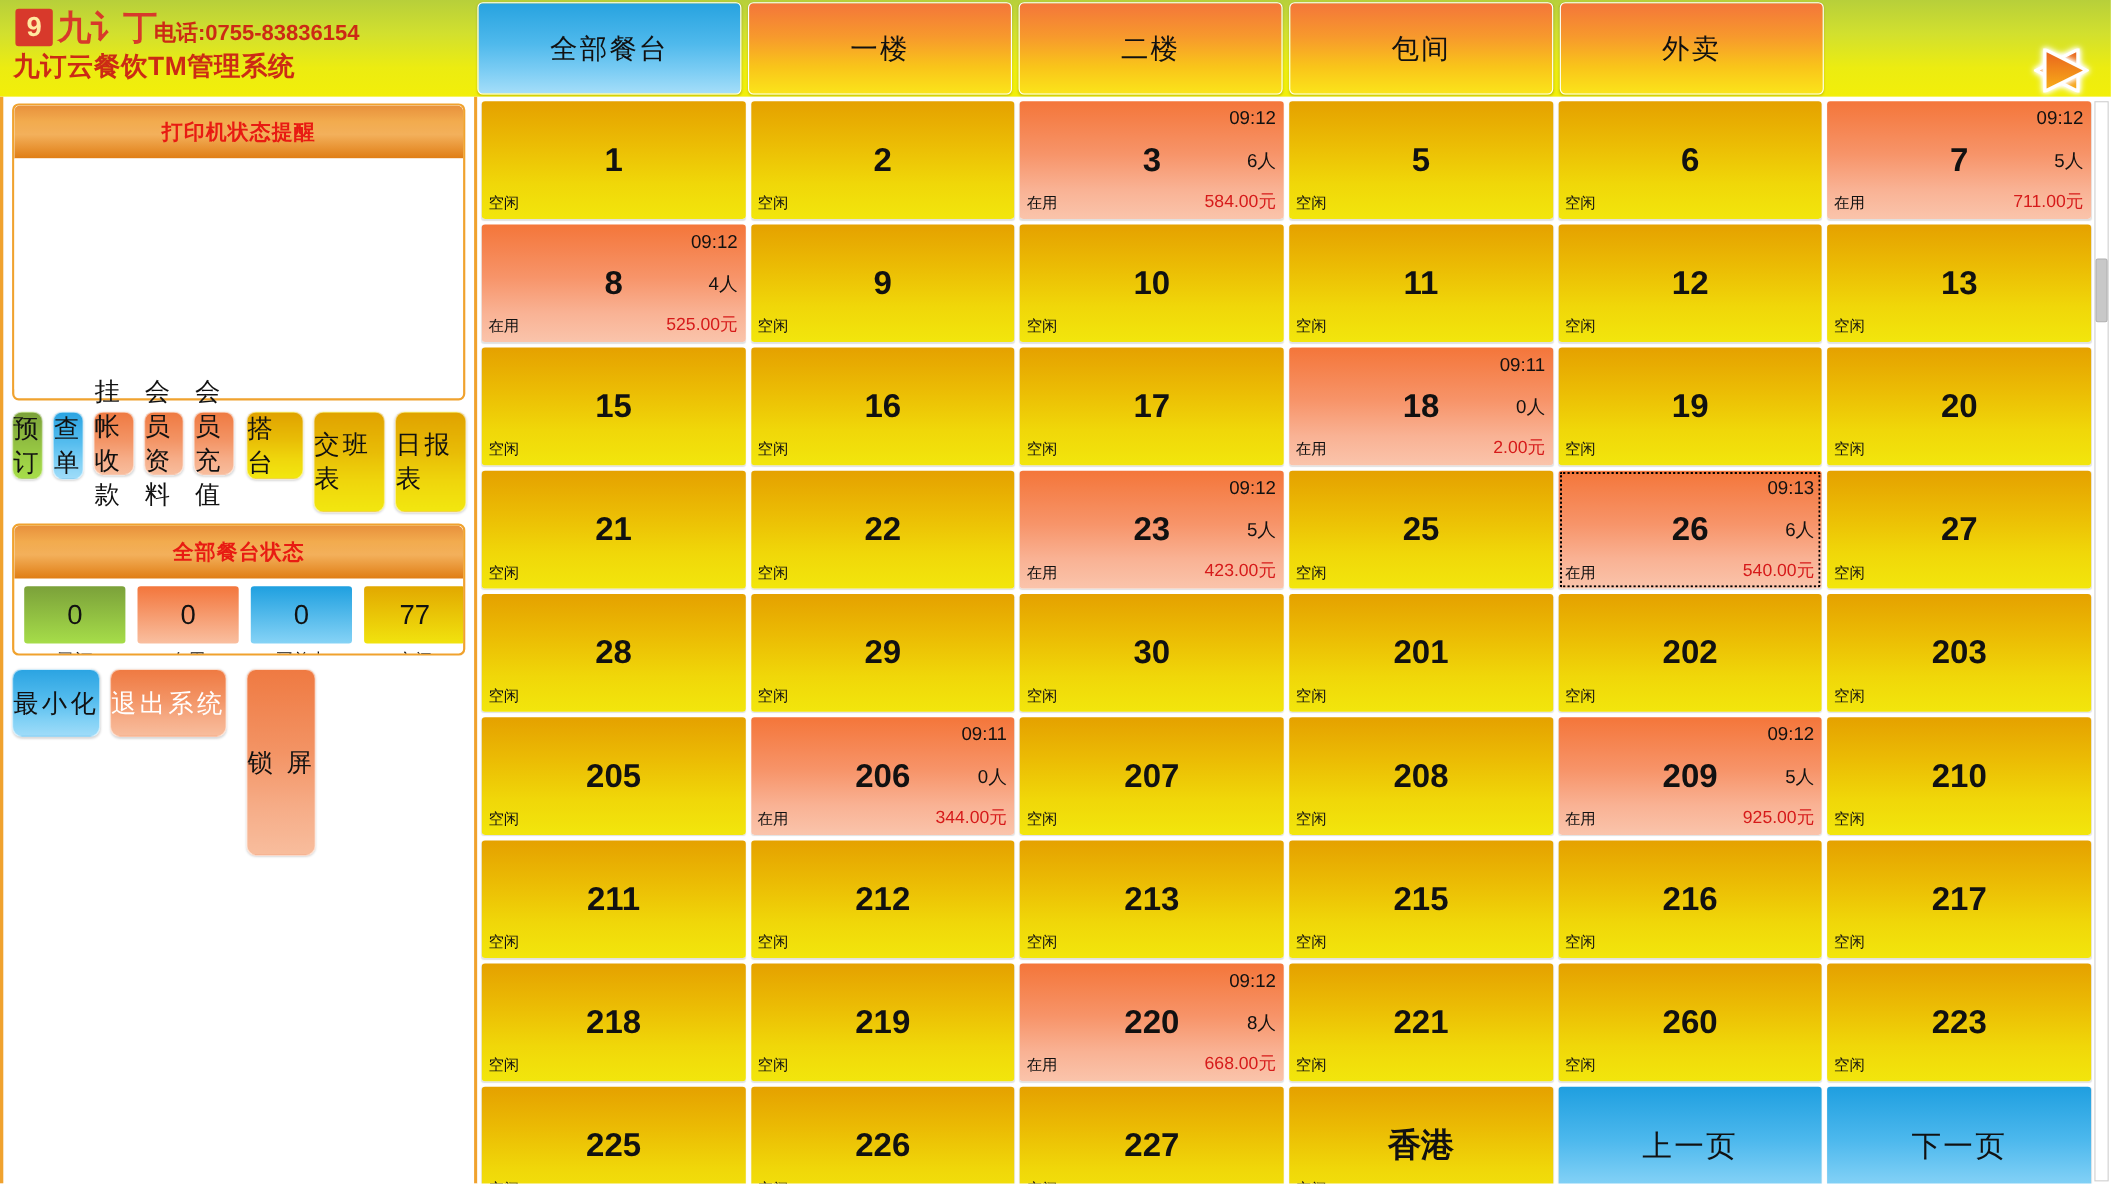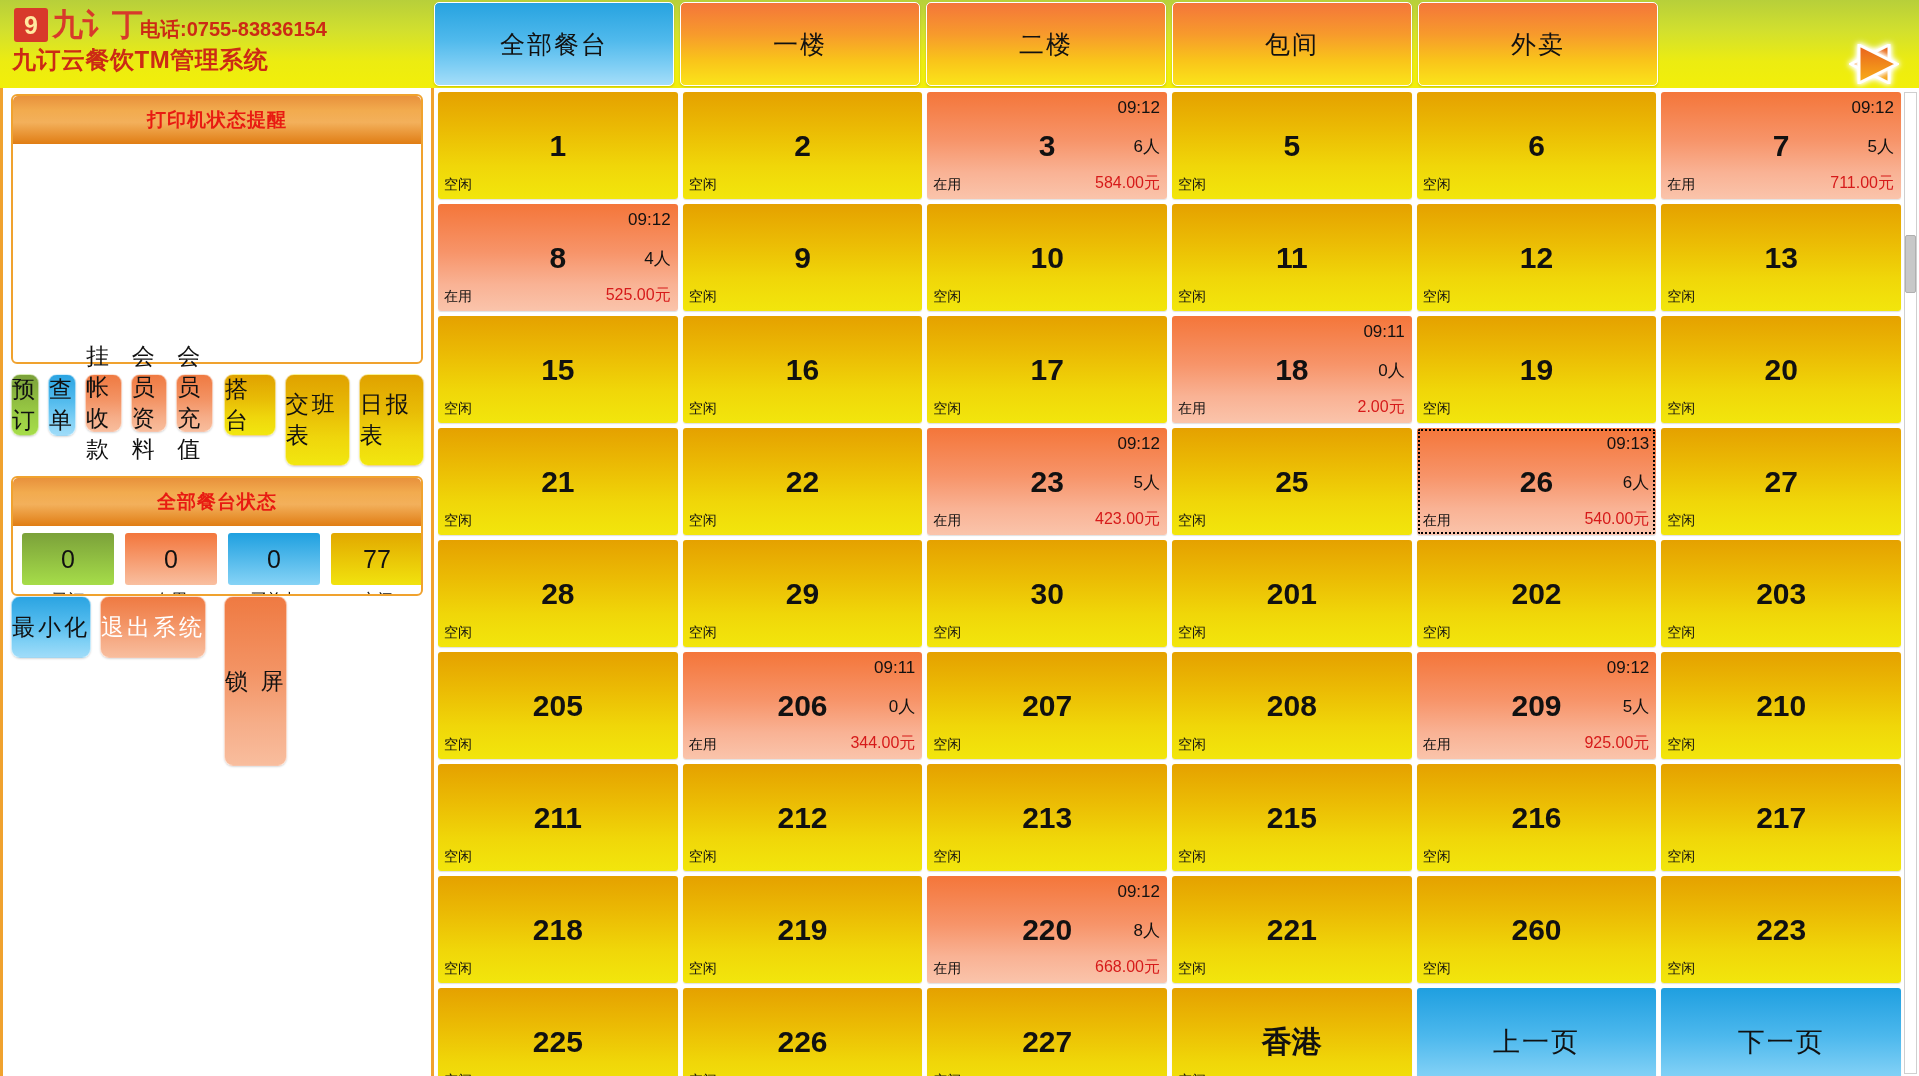--- a/index.html
+++ b/index.html
@@ -91,21 +91,21 @@
     height:52px; border-radius:3px;
     display:flex; align-items:center; justify-content:center;
     font-size:25px; color:#111;
   }
   .stat-box.green  { background:linear-gradient(180deg,#7ba13a,#a6dd49); }
   .stat-box.orange { background:linear-gradient(180deg,#f3763c,#f9bfa0); }
   .stat-box.blue   { background:linear-gradient(180deg,#1fa0e0,#86d3f6); }
   .stat-box.yellow { background:linear-gradient(180deg,#e2a800,#f1e30e); }
   .stat-label { text-align:center; font-size:16px; color:#111; margin-top:5px; }
 
-  .bottom-grid { display:flex; gap:11px; }
+  .bottom-grid { margin-top:12px; display:flex; gap:11px; }
 
   
   .grid-wrap { flex:1; position:relative; min-width:0; background:#fff; padding:4px 18px 2px 4px; }
   .grid {
     display:grid; grid-template-columns:repeat(6,1fr);
     grid-auto-rows:107px; gap:5px; height:100%;
   }
   .cell {
     position:relative; border-radius:3px; overflow:hidden; cursor:pointer;
     box-shadow:0 1px 1px rgba(0,0,0,.12);

